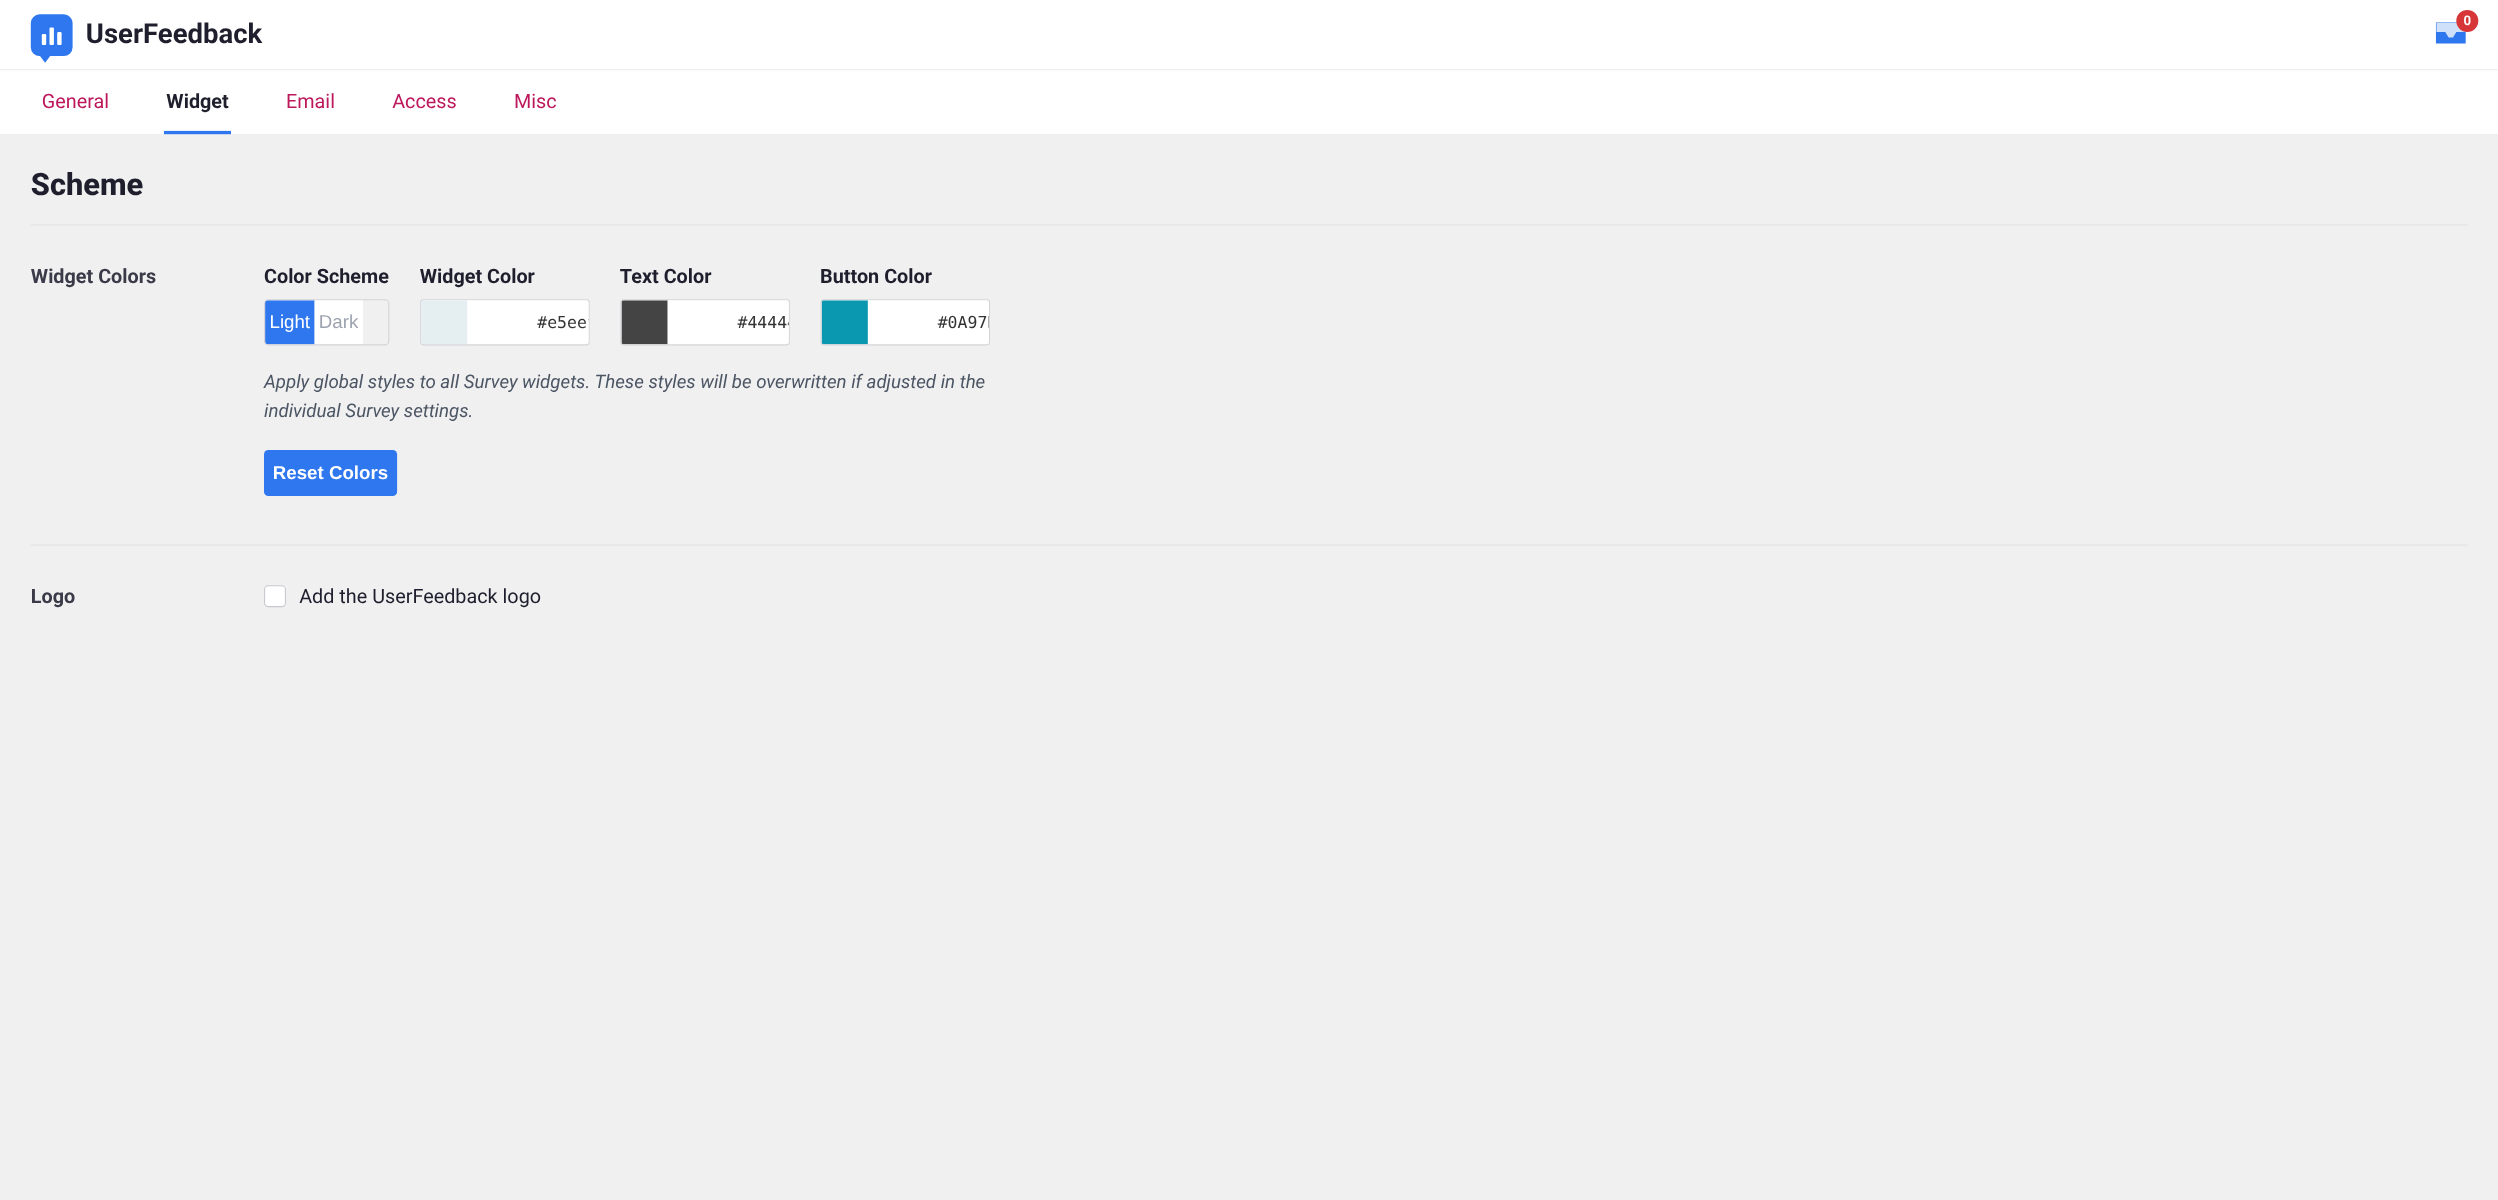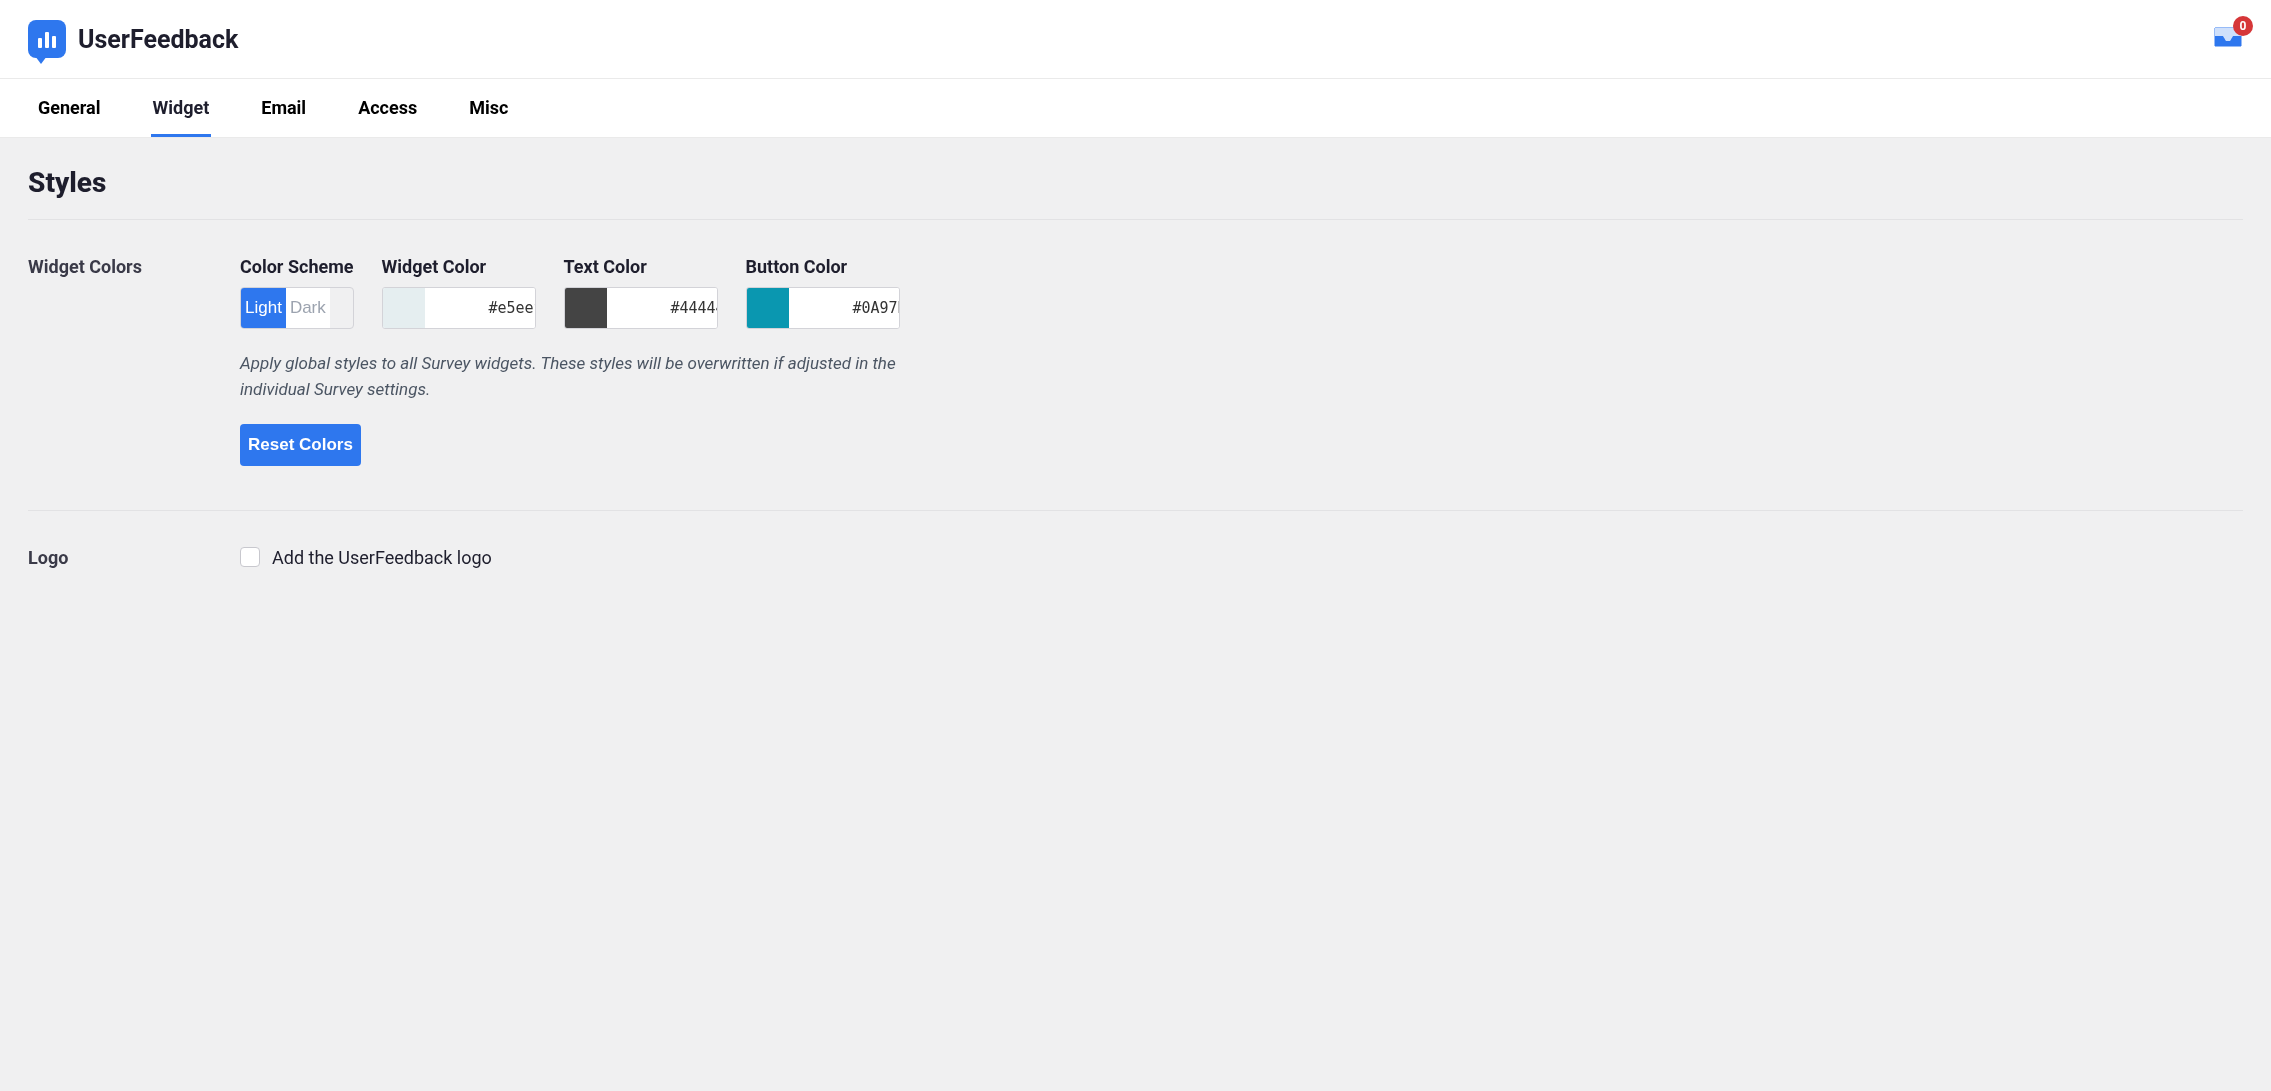--- a/index.html
+++ b/index.html
@@ -3,21 +3,21 @@
 <meta charset="utf-8">
 <style>
   * { box-sizing: border-box; margin: 0; padding: 0; }
   body {
     font-family: -apple-system, BlinkMacSystemFont, "Segoe UI", Roboto, Helvetica, Arial, sans-serif;
     background: #f0f0f1;
     color: #1e1e2d;
   }
   .topbar {
     background: #fff;
-    height: 79px;
+    height: 64px;
     display: flex;
     align-items: center;
     justify-content: space-between;
     padding: 0 28px;
     border-bottom: 1px solid #eaeaea;
     gap: 44px;
   }
   .brand { display: flex; align-items: center; gap: 12px; }
   .brand-icon {
     width: 38px; height: 38px;
@@ -53,24 +53,23 @@
   .tabs {
     background: #fff;
     padding: 0 36px;
     display: flex;
     gap: 48px;
     border-bottom: 1px solid #eaeaea;
   }
   .tab {
     padding: 18px 2px 16px;
     font-size: 18px;
-    color: #000000;
+    color: #be185d;
     cursor: pointer;
     border-bottom: 3px solid transparent;
-    font-weight: bold;
   }
   .tab.active {
     color: #1e1e2d;
     font-weight: 700;
     border-bottom-color: #2e77ee;
   }
   .content { padding: 28px 28px 40px; }
   .section-title { font-size: 28px; font-weight: 800; color: #1e1e2d; margin-bottom: 20px; }
   .divider { border: none; border-top: 1px solid #e2e2e4; margin: 18px 0 36px; }
   .group { display: flex; gap: 0; margin-bottom: 16px; }
@@ -139,21 +138,21 @@
 
 <div class="tabs">
   <div class="tab">General</div>
   <div class="tab active">Widget</div>
   <div class="tab">Email</div>
   <div class="tab">Access</div>
   <div class="tab">Misc</div>
 </div>
 
 <div class="content">
-  <h1 class="section-title">Styles</h1>
+  <h1 class="section-title">Scheme</h1>
   <hr class="divider">
 
   <div class="group">
     <div class="group-label-col">
       <div class="group-label">Widget Colors</div>
     </div>
     <div class="group-body">
       <div class="field-row">
 
         <div class="field">

